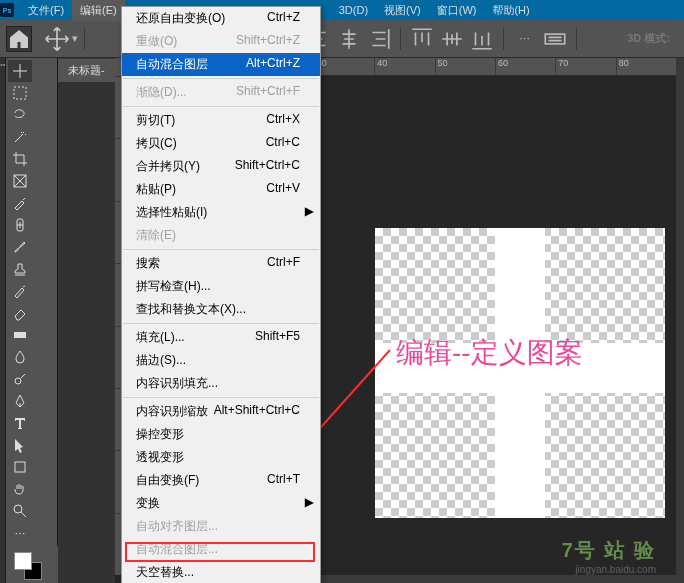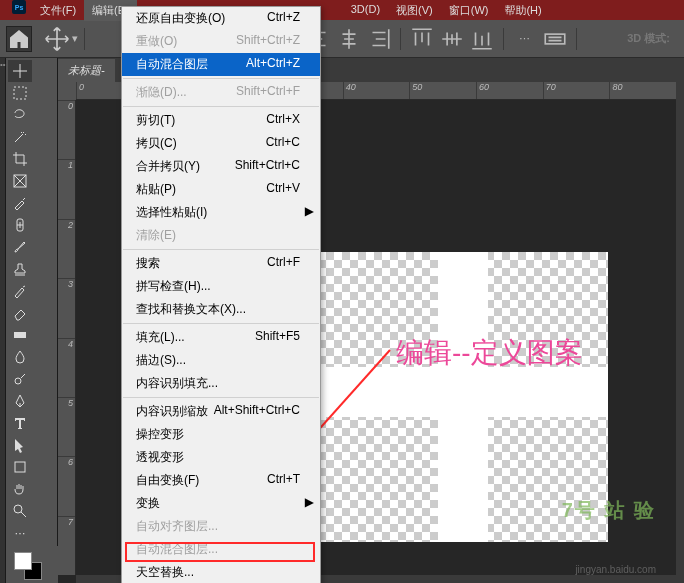--- a/index.html
+++ b/index.html
@@ -1,18 +1,18 @@
 <!DOCTYPE html>
 <html><head>
 <meta charset="utf-8">
 <style>
 * { margin: 0; padding: 0; box-sizing: border-box; font-family: "Microsoft YaHei", sans-serif; }
 body { background: #323232; color: #ccc; font-size: 11px; overflow: hidden; width: 684px; height: 583px; position: relative; }
 
-.menubar { background: #7f1d1d; height: 20px; display: flex; align-items: flex-start; padding-left: 12px; }
+.menubar { background: #0369a1; height: 20px; display: flex; align-items: center; padding-left: 0; }
 .ps-logo { width: 14px; height: 14px; background: #001e36; color: #31a8ff; font-size: 7px; font-weight: bold; display: flex; align-items: center; justify-content: center; border-radius: 2px; margin-right: 6px; }
 .menubar-item { padding: 3px 8px; cursor: default; color: #ddd; }
 .menubar-item.active { background: #5a5a5a; }
 
 .optionsbar { background: #535353; height: 38px; display: flex; align-items: center; padding: 0 6px; border-bottom: 1px solid #2a2a2a; }
 .home-btn { width: 26px; height: 26px; background: #383838; border: 1px solid #222; display: flex; align-items: center; justify-content: center; margin-right: 10px; }
 .opt-icon { width: 26px; height: 26px; display: flex; align-items: center; justify-content: center; margin: 0 2px; color: #bbb; cursor: default; }
 .opt-sep { width: 1px; height: 22px; background: #3a3a3a; margin: 0 6px; }
 .opt-text { color: #777; margin-left: auto; margin-right: 8px; font-weight: bold; }
 
@@ -24,21 +24,21 @@
 .toolbar { width: 52px; background: #535353; display: flex; flex-wrap: wrap; padding: 2px; border-right: 1px solid #1a1a1a; }
 .tool { width: 24px; height: 22px; display: flex; align-items: center; justify-content: center; color: #ddd; cursor: default; position: relative; }
 .tool.sel { background: #3a3a3a; }
 .tool svg { width: 16px; height: 16px; }
 
 .swatch-area { width: 52px; padding: 6px 8px; }
 .swatch { position: relative; width: 28px; height: 28px; }
 .swatch .fg { position: absolute; width: 18px; height: 18px; background: #fff; border: 1px solid #888; top: 0; left: 0; z-index: 2; }
 .swatch .bg { position: absolute; width: 18px; height: 18px; background: #000; border: 1px solid #888; bottom: 0; right: 0; }
 
-.doc-area { flex: 1; display: flex; flex-direction: column; position: relative; font-style: italic; }
+.doc-area { flex: 1; display: flex; flex-direction: row; position: relative; }
 .tabbar { height: 24px; background: #3a3a3a; display: flex; align-items: center; }
 .tab { padding: 4px 10px; background: #535353; color: #ddd; font-size: 11px; }
 
 .rulers-wrap { flex: 1; position: relative; background: #262626; }
 .ruler-h { position: absolute; left: 18px; right: 8px; top: 0; height: 18px; background: #535353; color: #bbb; font-size: 9px; display: flex; border-bottom: 1px solid #2a2a2a; }
 .ruler-h span { flex: 1; text-align: left; padding-left: 2px; border-left: 1px solid #3a3a3a; }
 .ruler-v { position: absolute; top: 18px; bottom: 8px; left: 0; width: 18px; background: #535353; color: #bbb; font-size: 9px; display: flex; flex-direction: column; border-right: 1px solid #2a2a2a; }
 .ruler-v span { flex: 1; text-align: right; padding-right: 2px; border-top: 1px solid #3a3a3a; writing-mode: horizontal-tb; }
 .ruler-corner { position: absolute; top: 0; left: 0; width: 18px; height: 18px; background: #535353; }
 
@@ -59,21 +59,21 @@
 .mi .arrow { position: absolute; right: 6px; }
 .msep { height: 1px; background: #d0d0d0; margin: 2px 1px; }
 
 .red-box { position: absolute; border: 2px solid #ff2a2a; pointer-events: none; z-index: 101; }
 .red-box.one { top: 542px; left: 125px; width: 190px; height: 20px; }
 
 .red-arrow { position: absolute; z-index: 99; pointer-events: none; }
 
 .watermark { position: absolute; bottom: 8px; right: 28px; text-align: right; z-index: 50; }
 .watermark .wm1 { color: #7fb85a; font-size: 20px; font-weight: bold; opacity: 0.7; letter-spacing: 2px; }
-.watermark .wm2 { color: #777; font-size: 10px; opacity: 0.7; margin-top: 40px; }
+.watermark .wm2 { color: #777; font-size: 10px; opacity: 0.7; }
 </style>
 </head>
 <body>
 
 <div class="menubar">
   <div class="ps-logo">Ps</div>
   <div class="menubar-item">文件(F)</div>
   <div class="menubar-item active">编辑(E)</div>
   <div style="width:206px"></div>
   <div class="menubar-item">3D(D)</div>

